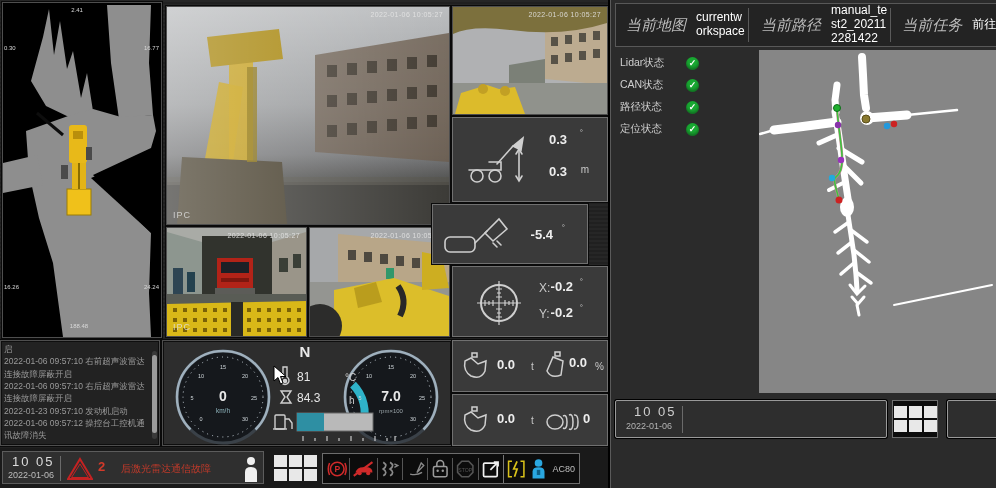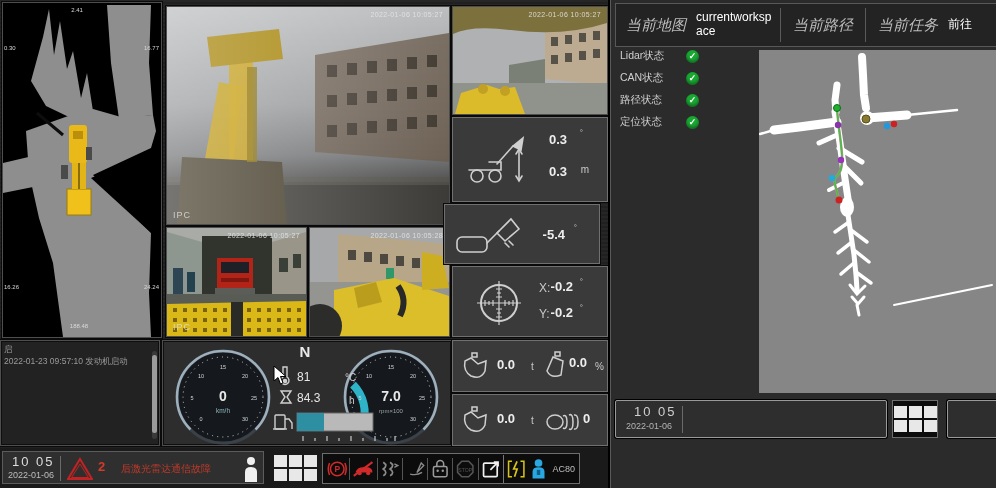--- a/index.html
+++ b/index.html
@@ -267,21 +267,21 @@
     <div class="abs" style="right:40px;top:12px;">
       <span class="val">0.3</span>
     </div>
     <span class="abs deg" style="right:24px;top:10px;">°</span>
     <div class="abs" style="right:40px;top:44px;">
       <span class="val">0.3</span>
     </div>
     <span class="abs unit" style="right:18px;top:46px;">m</span>
   </div>
 
-  <div class="panel statpanel" style="left:444px;top:204px;width:156px;height:60px;">
+  <div class="panel statpanel" style="left:432px;top:204px;width:156px;height:60px;">
     <svg class="abs" style="left:8px;top:8px;" width="72" height="46" viewBox="0 0 72 46">
       <g stroke="#cfcfcf" stroke-width="1.6" fill="none" stroke-linecap="round">
         <rect x="4" y="24" width="30" height="15" rx="5"></rect>
         <path d="M34,30 L46,18"></path>
         <path d="M44,20 L58,6 L66,16 L52,28 Z"></path>
         <path d="M52,30 l4,4 M56,28 l4,4"></path>
       </g>
     </svg>
     <div class="abs" style="right:34px;top:20px;">
       <span class="val">-5.4</span>
@@ -302,21 +302,24 @@
     <span class="abs val" style="right:34px;top:12px;">-0.2</span>
     <span class="abs deg" style="right:24px;top:10px;">°</span>
     <span class="abs unit" style="left:86px;top:40px;font-size:12px;">Y:</span>
     <span class="abs val" style="right:34px;top:38px;">-0.2</span>
     <span class="abs deg" style="right:24px;top:36px;">°</span>
   </div>
 
   <div class="panel" style="left:0px;top:340px;width:160px;height:106px;background:#222;">
     <div id="log">
       <div class="entry">启</div>
+      <div class="entry">2022-01-06 09:57:10 右前超声波雷达连接故障屏蔽开启</div>
+      <div class="entry">2022-01-06 09:57:10 右后超声波雷达连接故障屏蔽开启</div>
       <div class="entry">2022-01-23 09:57:10 发动机启动</div>
+      <div class="entry">2022-01-06 09:57:12 操控台工控机通讯故障消失</div>
       <div class="scroll"></div>
       <div class="thumb"></div>
     </div>
   </div>
 
   <div class="panel" style="left:162px;top:340px;width:290px;height:106px;background:#2d2d2d;">
     <svg width="288" height="104" viewBox="0 0 288 104">
 
       <text x="142" y="16" text-anchor="middle" font-size="15" font-weight="bold" fill="#eaeaea">N</text>
 
@@ -506,26 +509,27 @@
     </div>
   </div>
 
   <div id="rightpanel" class="abs">
 
     <div id="rp-header">
       <span class="rp-h-label">当前地图</span>
       <span class="rp-h-value" style="width:82px;">currentworkspace</span>
       <div class="rp-h-div"></div>
       <span class="rp-h-label">当前路径</span>
+      <span class="rp-h-value" style="width:92px;">manual_test2_202112281422</span>
       <div class="rp-h-div"></div>
       <span class="rp-h-label">当前任务</span>
       <span class="rp-h-value" style="width:40px;white-space:nowrap;font-family:Liberation Serif, serif;">前往</span>
     </div>
 
-    <div class="abs" style="left:10px;top:45px;">
+    <div class="abs" style="left:10px;top:52px;">
       <div class="check-row">
         <span class="check-label">Lidar状态</span>
         <span class="check-dot">✓</span>
       </div>
       <div class="check-row">
         <span class="check-label">CAN状态</span>
         <span class="check-dot">✓</span>
       </div>
       <div class="check-row">
         <span class="check-label">路径状态</span>

